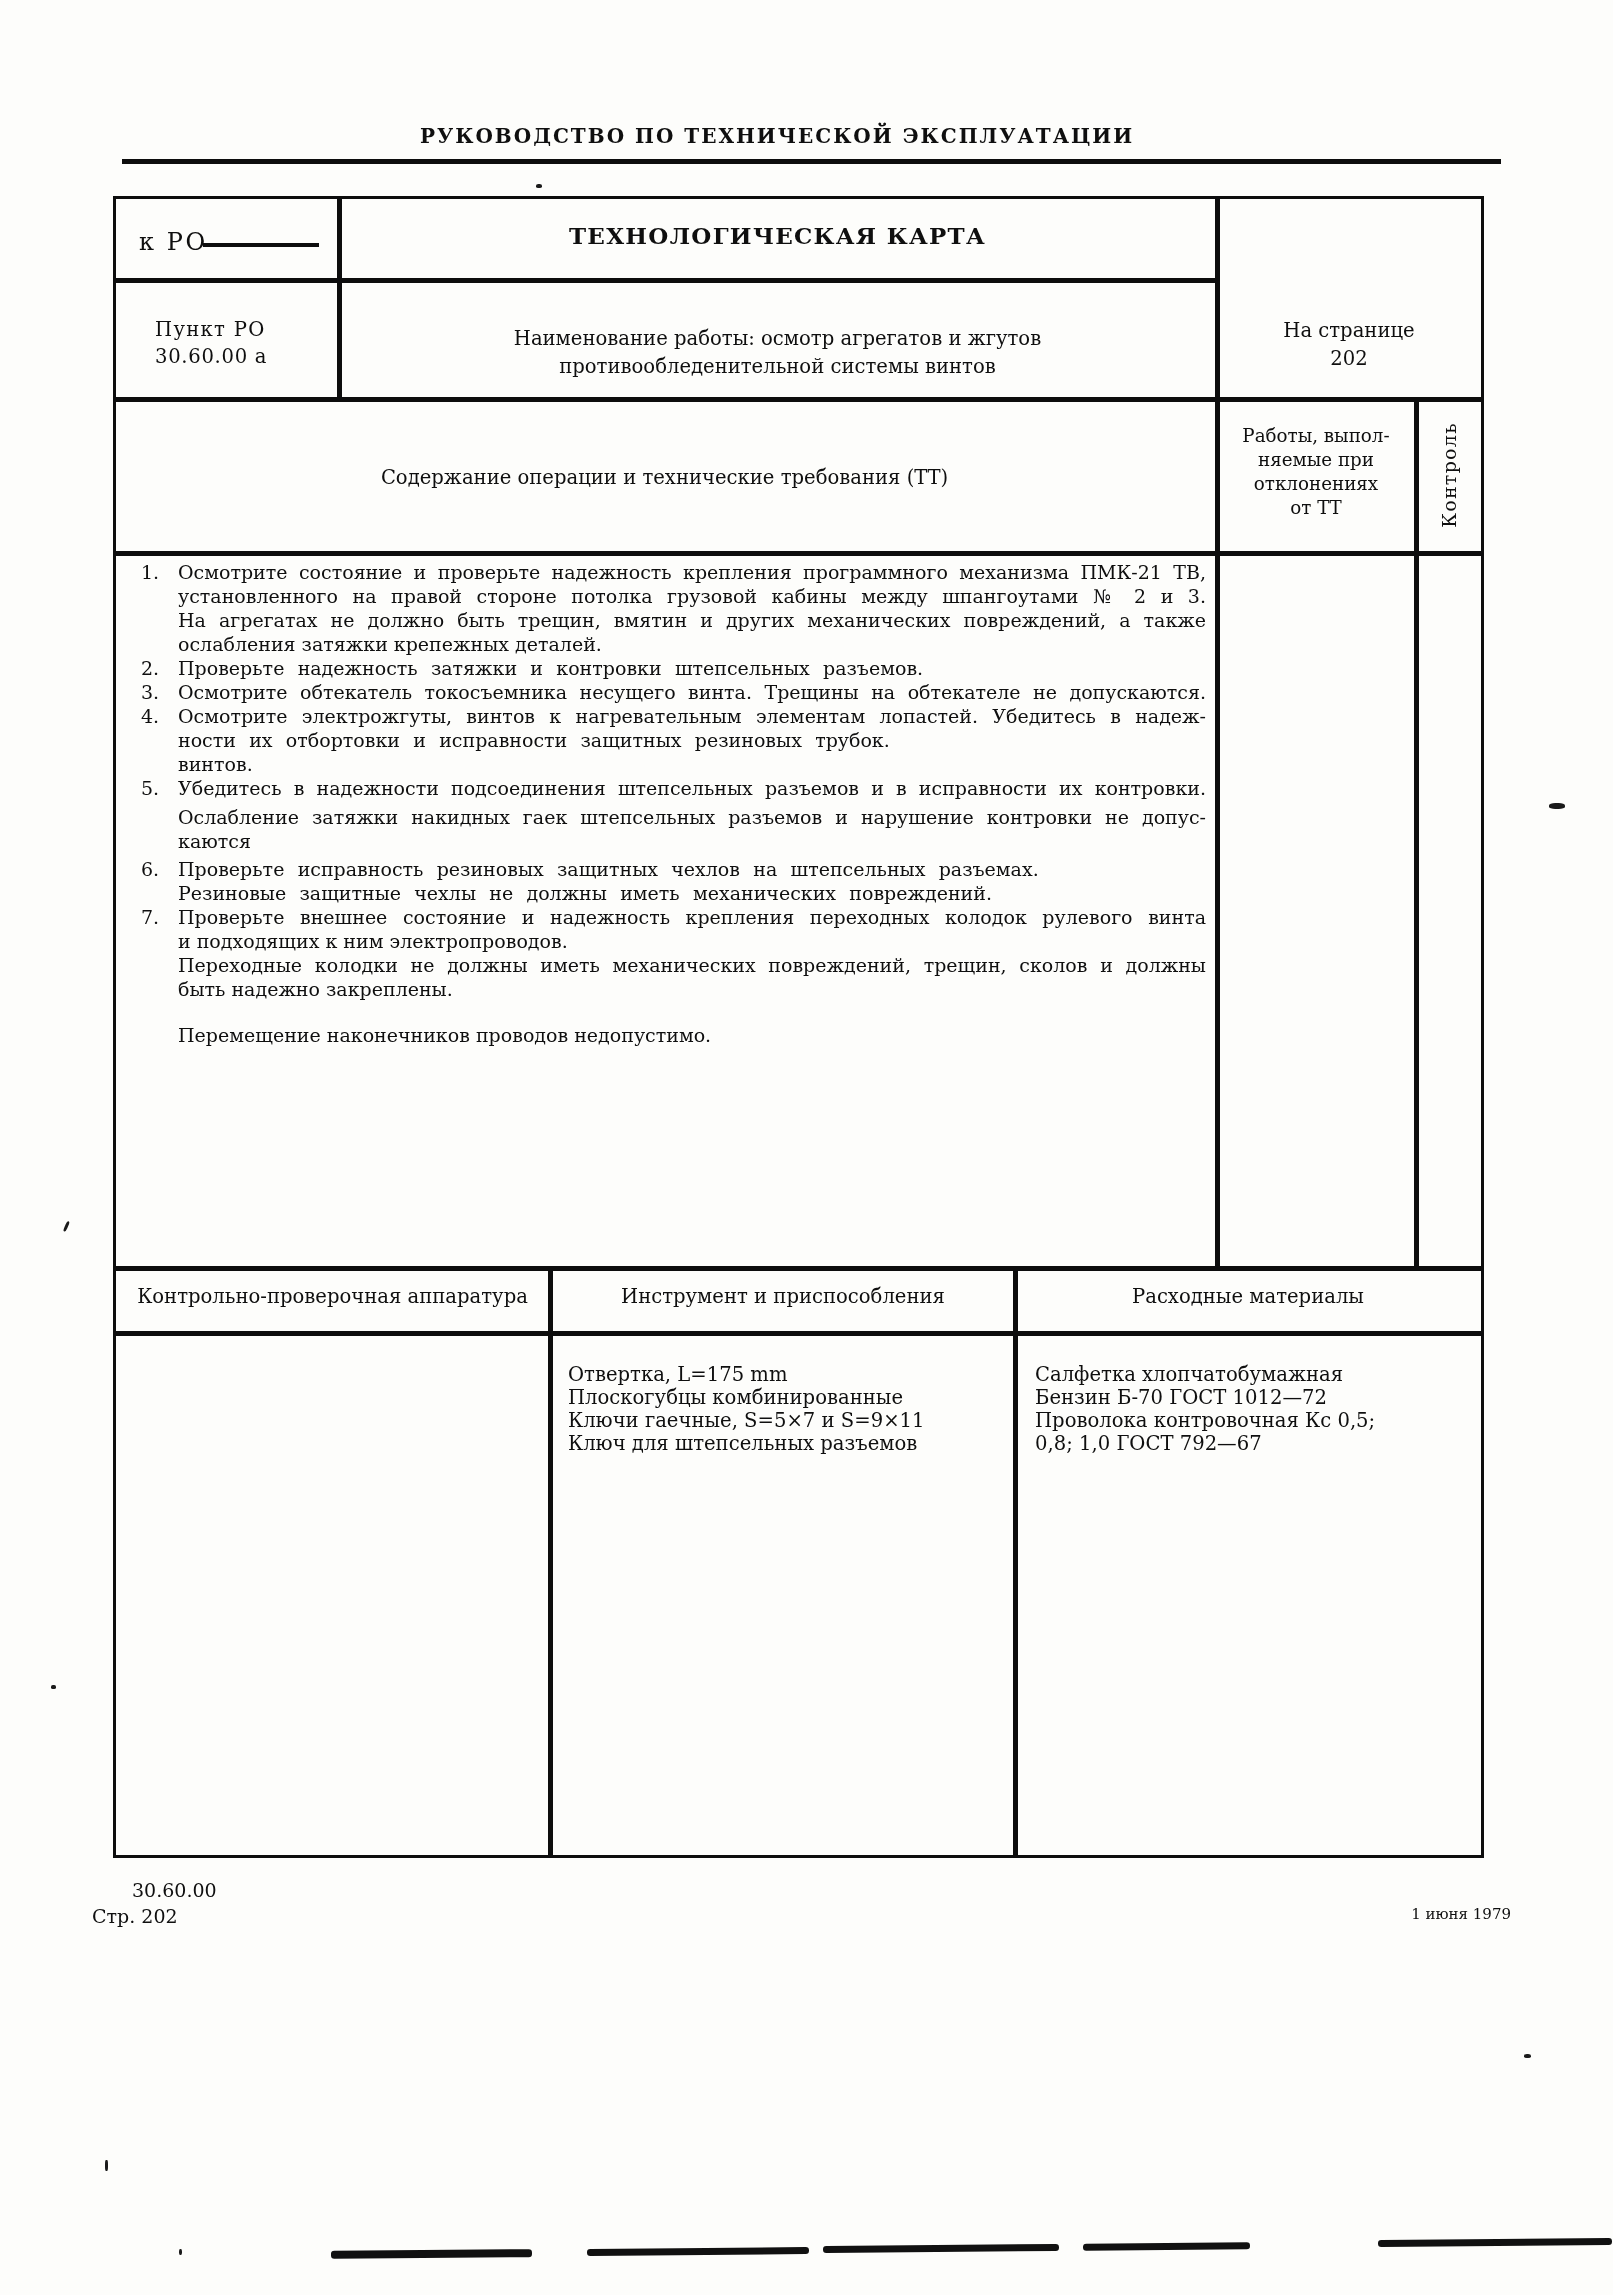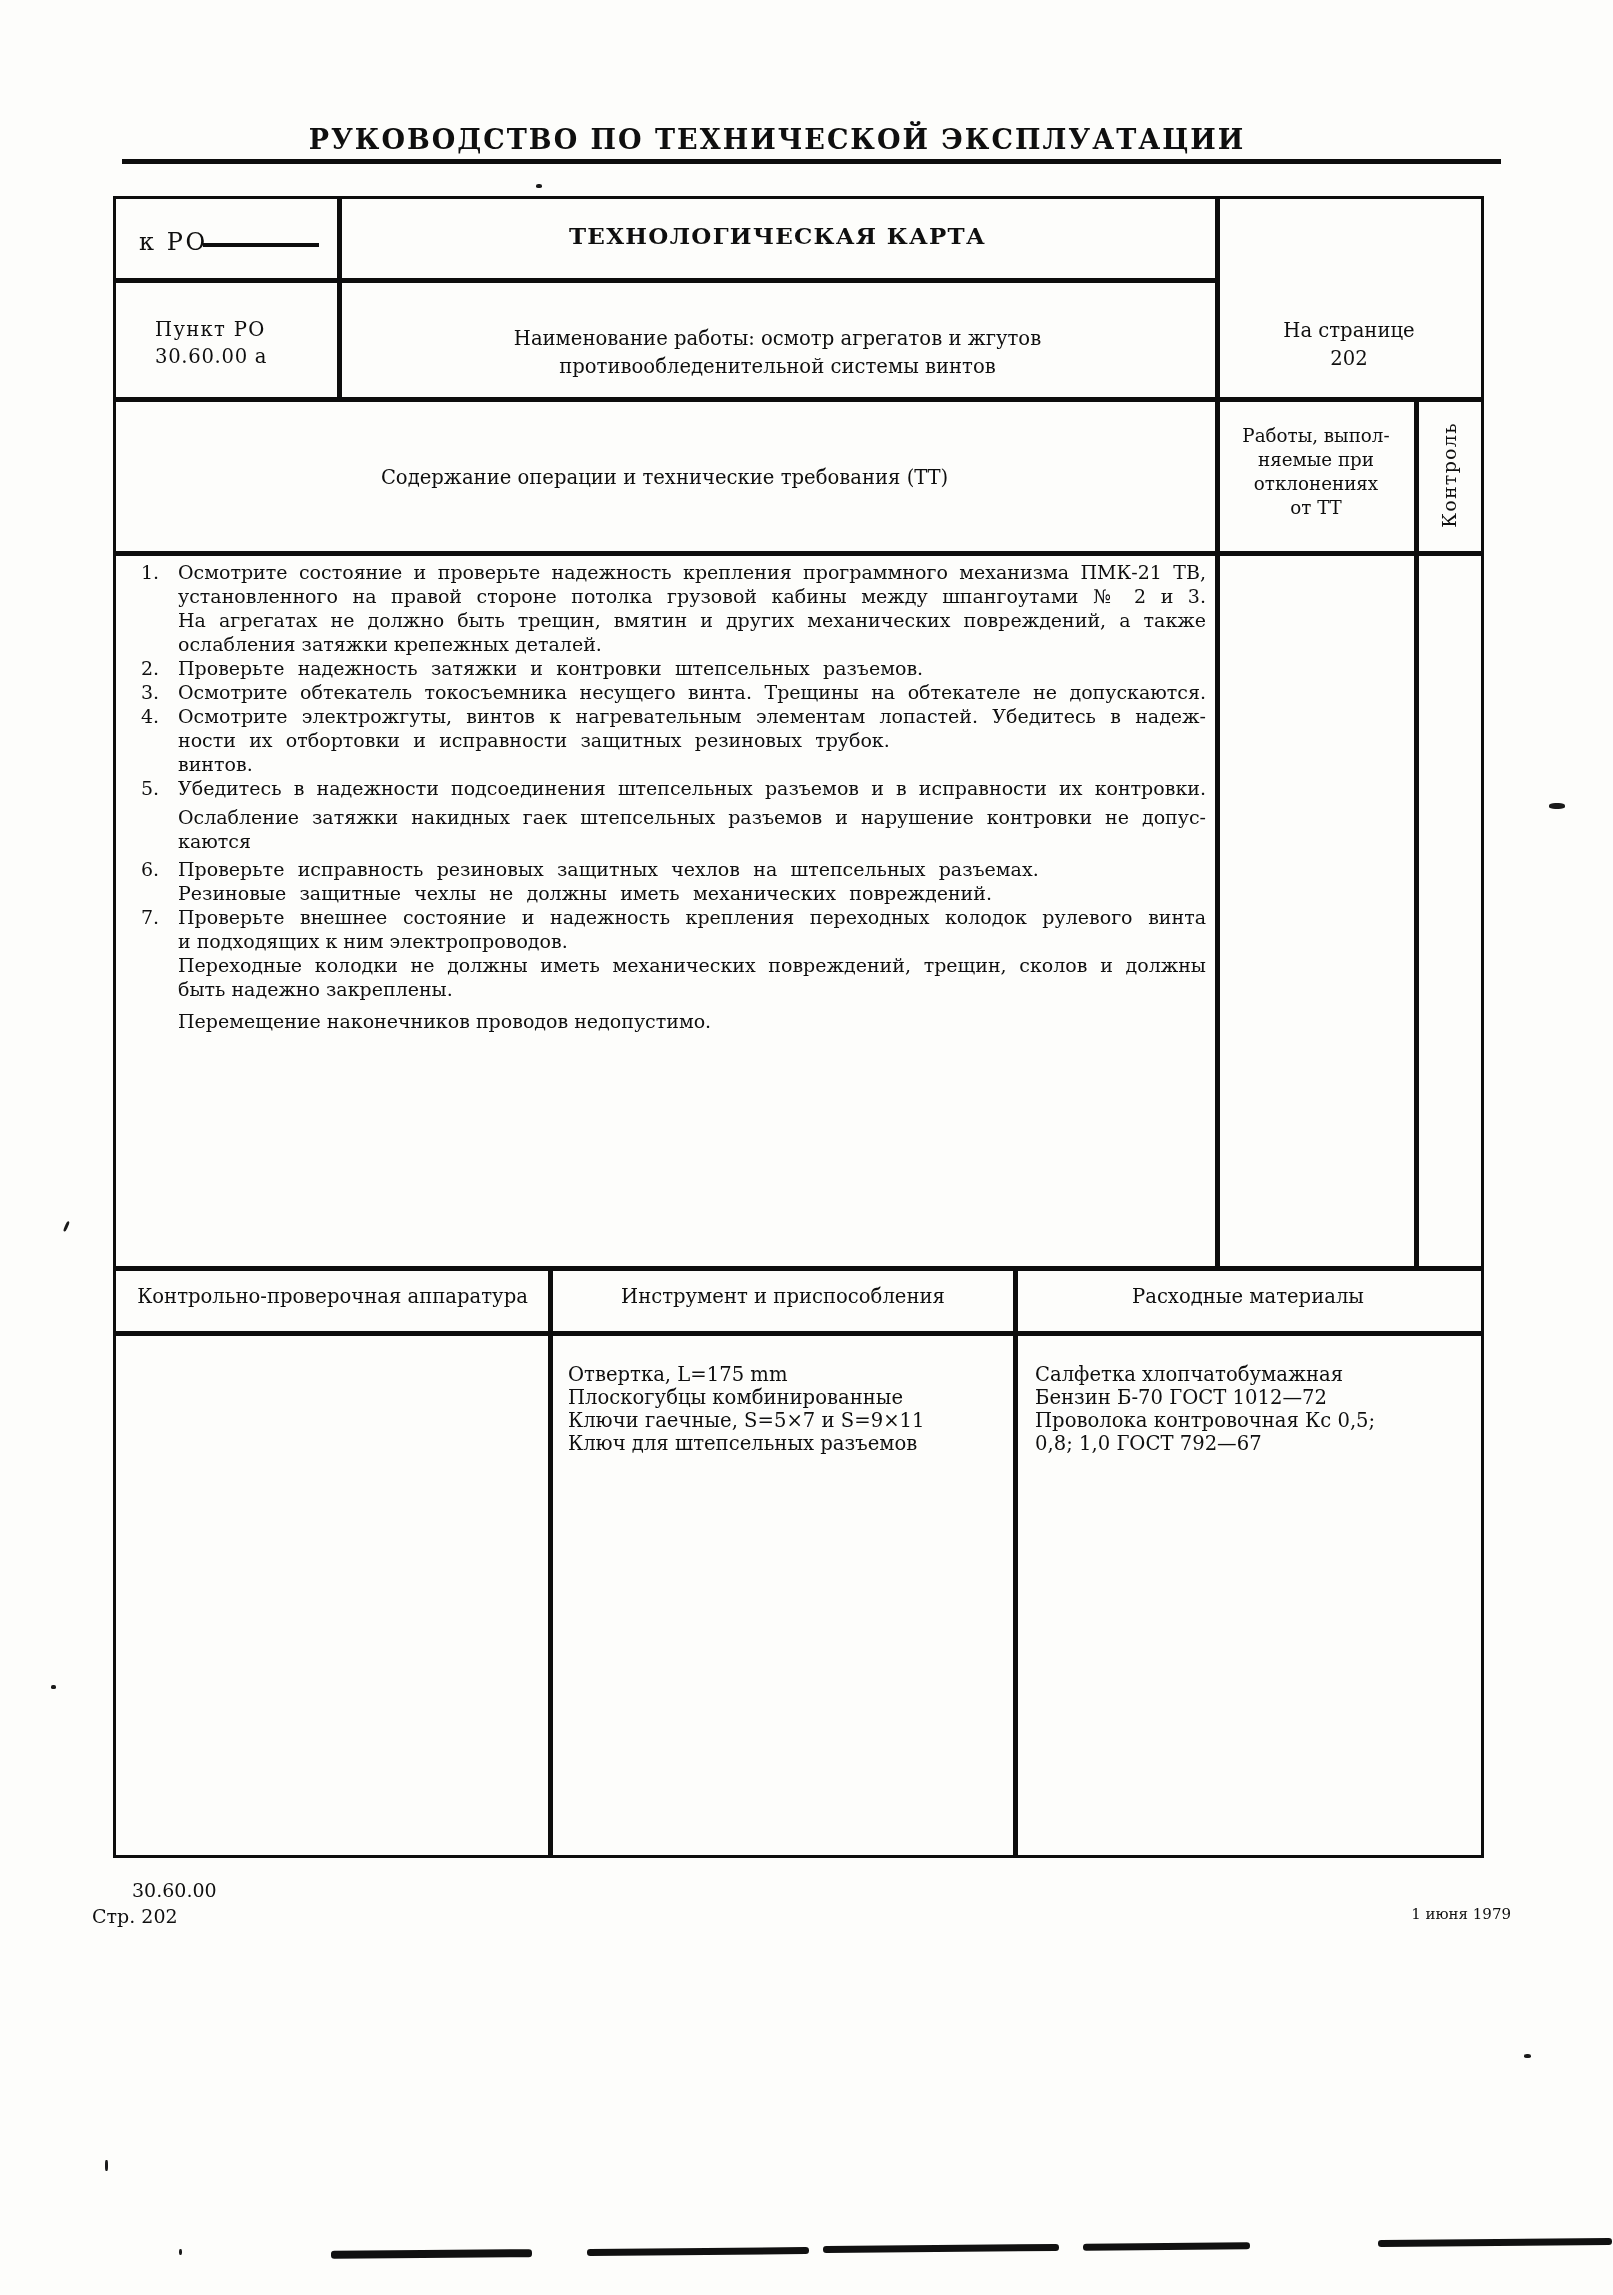--- a/index.html
+++ b/index.html
@@ -12,21 +12,21 @@
     font-family:"DejaVu Serif","Liberation Serif",serif;
     overflow:hidden;
   }
   
   .hline { position:absolute; background:#0d0d0d; height:4.6px; }
   .vline { position:absolute; background:#0d0d0d; width:4.6px; }
   .frame { position:absolute; border:3.9px solid #0d0d0d; background:transparent; }
   
   .running-head {
     position:absolute; left:113px; top:124px; width:1328px;
-    text-align:center; font-size:27px; font-weight:bold; letter-spacing:2px;
+    text-align:center; font-size:20px; font-weight:bold; letter-spacing:2px;
     white-space:nowrap;
   }
   .top-rule { left:122px; top:159px; width:1379px; height:5.2px; }
   .kro-label { position:absolute; left:139px; top:228px; font-size:24px; letter-spacing:2.6px; }
   .kro-fill  { position:absolute; left:203px; top:243px; width:116px; height:3.9px; background:#0d0d0d; }
   .card-title {
     position:absolute; left:339px; top:222px; width:877px;
     text-align:center; font-size:23px; font-weight:bold; letter-spacing:1.3px; white-space:nowrap;
   }
   .punkt-line1 { position:absolute; left:155px; top:318px; font-size:19.6px; letter-spacing:1.3px; }
@@ -184,21 +184,21 @@
         <span class="op-text">и подходящих к ним электропроводов.</span>
       </div>
       <div class="op-line fill">
         <span class="op-num"></span>
         <span class="op-text">Переходные колодки не должны иметь механических повреждений, трещин, сколов и должны</span>
       </div>
       <div class="op-line">
         <span class="op-num"></span>
         <span class="op-text">быть надежно закреплены.</span>
       </div>
-      <div class="op-line" style="margin-top: 8px;">
+      <div class="op-line" style="margin-top: 22px;">
         <span class="op-num"></span>
         <span class="op-text">Перемещение наконечников проводов недопустимо.</span>
       </div>
     </div>
 
   <div class="res-header c1">Контрольно-проверочная аппаратура</div>
   <div class="res-header c2">Инструмент и приспособления</div>
   <div class="res-header c3">Расходные материалы</div>
 
   <div class="res-list" style="left:137px; width:393px;"></div>

